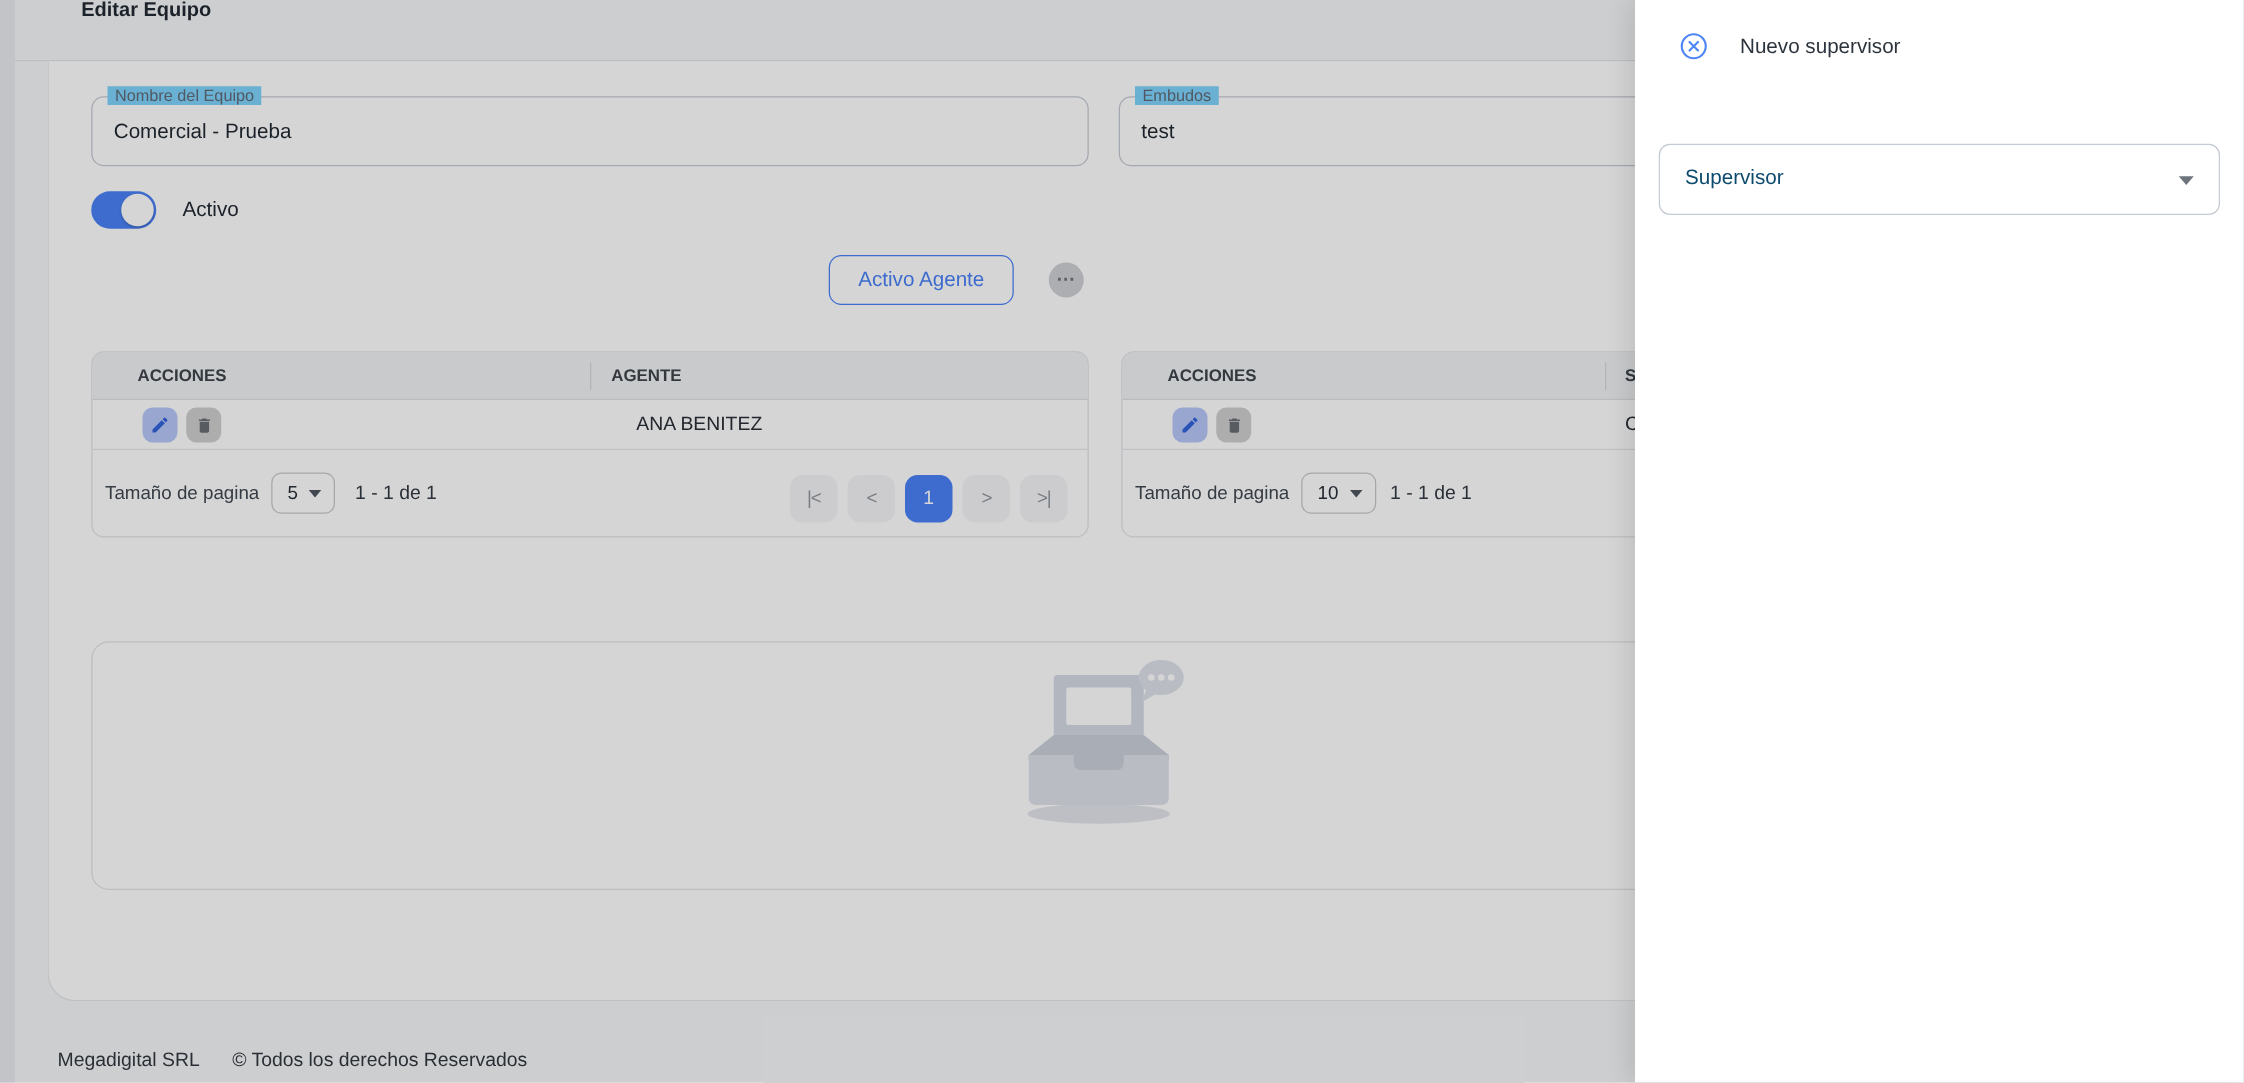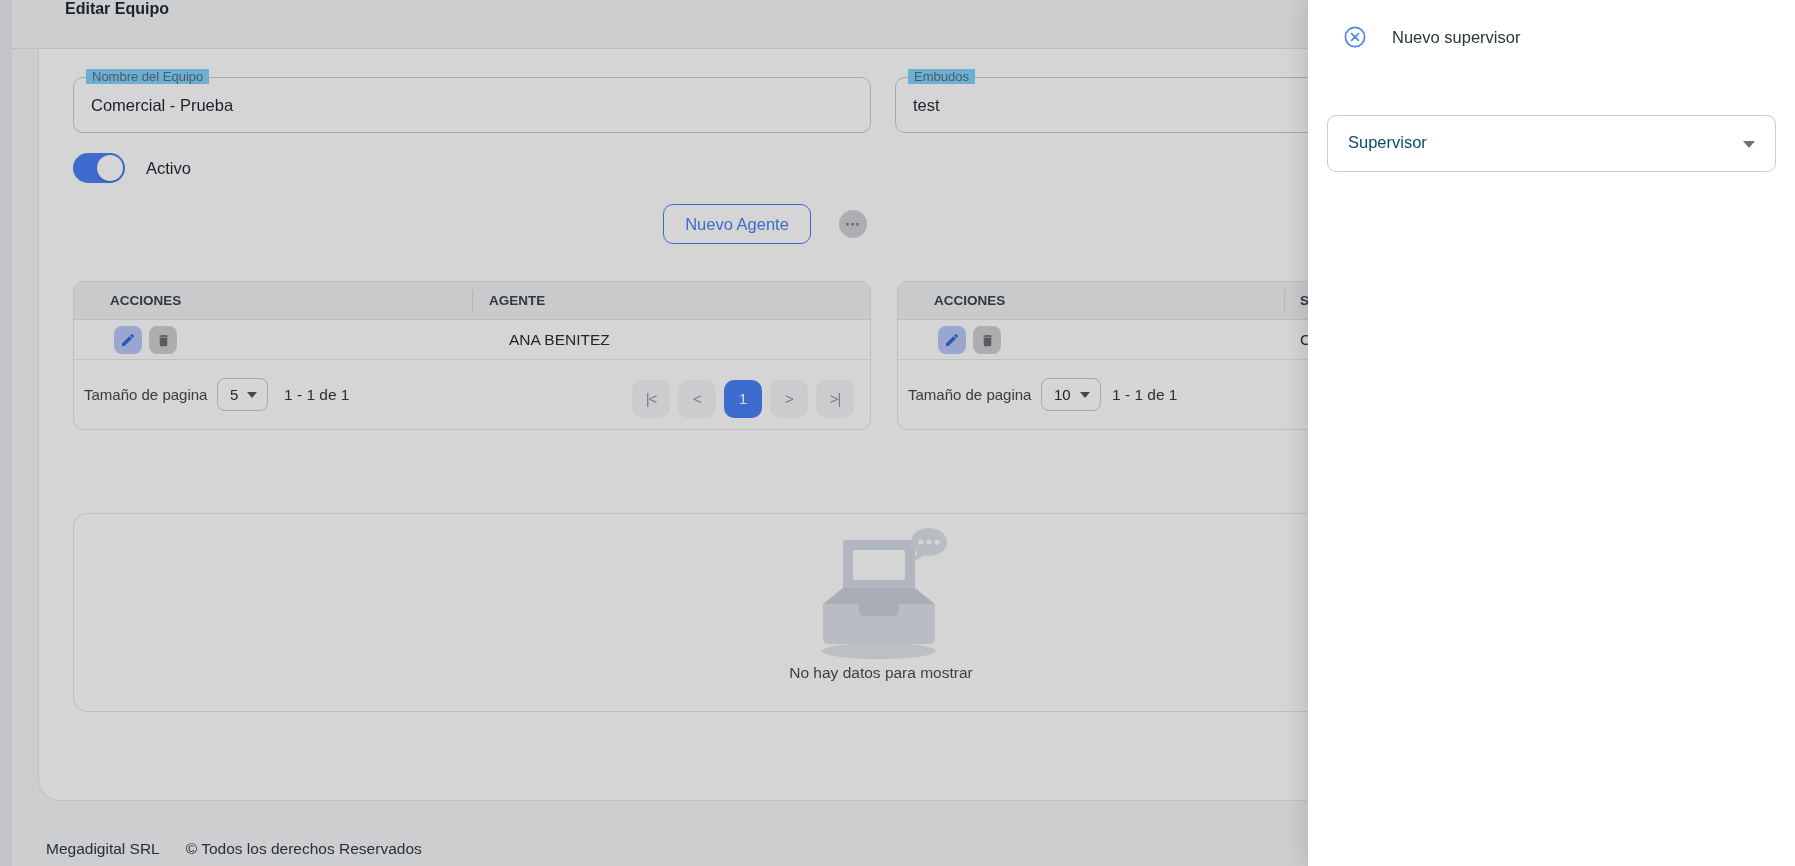--- a/index.html
+++ b/index.html
@@ -119,21 +119,21 @@
     <div class="field funnels">
       <span class="field-label">Embudos</span>
       <span class="field-value">test</span>
     </div>
 
     <div class="switch">
       <div class="switch-knob"></div>
     </div>
     <span class="switch-label">Activo</span>
 
-    <button class="new-agent-btn">Nuevo Agente</button>
+    <button class="new-agent-btn">Activo Agente</button>
     <button class="more-btn"><span>⋯</span></button>
 
     <div class="table-card agents">
       <div class="t-header">
         <span class="th c1">ACCIONES</span>
         <span class="col-divider"></span>
         <span class="th c2">AGENTE</span>
       </div>
       <div class="t-row">
         <button class="icon-btn edit">
@@ -203,21 +203,20 @@
         <rect x="52" y="70" width="52" height="5" rx="2.5" fill="#eef0f4"></rect>
         <path d="M42 60 L22 76 L22 80 L134 80 L134 76 L114 60 Z" fill="#c9cfd9"></path>
         <path d="M22 76 L134 76 L134 110 Q134 116 128 116 L28 116 Q22 116 22 110 Z" fill="#dde1e8"></path>
         <path d="M58 76 L98 76 L98 82 Q98 88 92 88 L64 88 Q58 88 58 82 Z" fill="#c9cfd9"></path>
         <ellipse cx="128" cy="14" rx="18" ry="14" fill="#dde1e8"></ellipse>
         <path d="M116 24 L112 34 L124 27 Z" fill="#dde1e8"></path>
         <circle cx="120" cy="14" r="2.6" fill="#ffffff"></circle>
         <circle cx="128" cy="14" r="2.6" fill="#ffffff"></circle>
         <circle cx="136" cy="14" r="2.6" fill="#ffffff"></circle>
       </svg>
-      <div class="empty-text">No hay datos para mostrar</div>
     </div>
 
   </div>
 
   <div class="page-footer">
     <span>Megadigital SRL</span>
     <span>© Todos los derechos Reservados</span>
   </div>
 
 </div>

